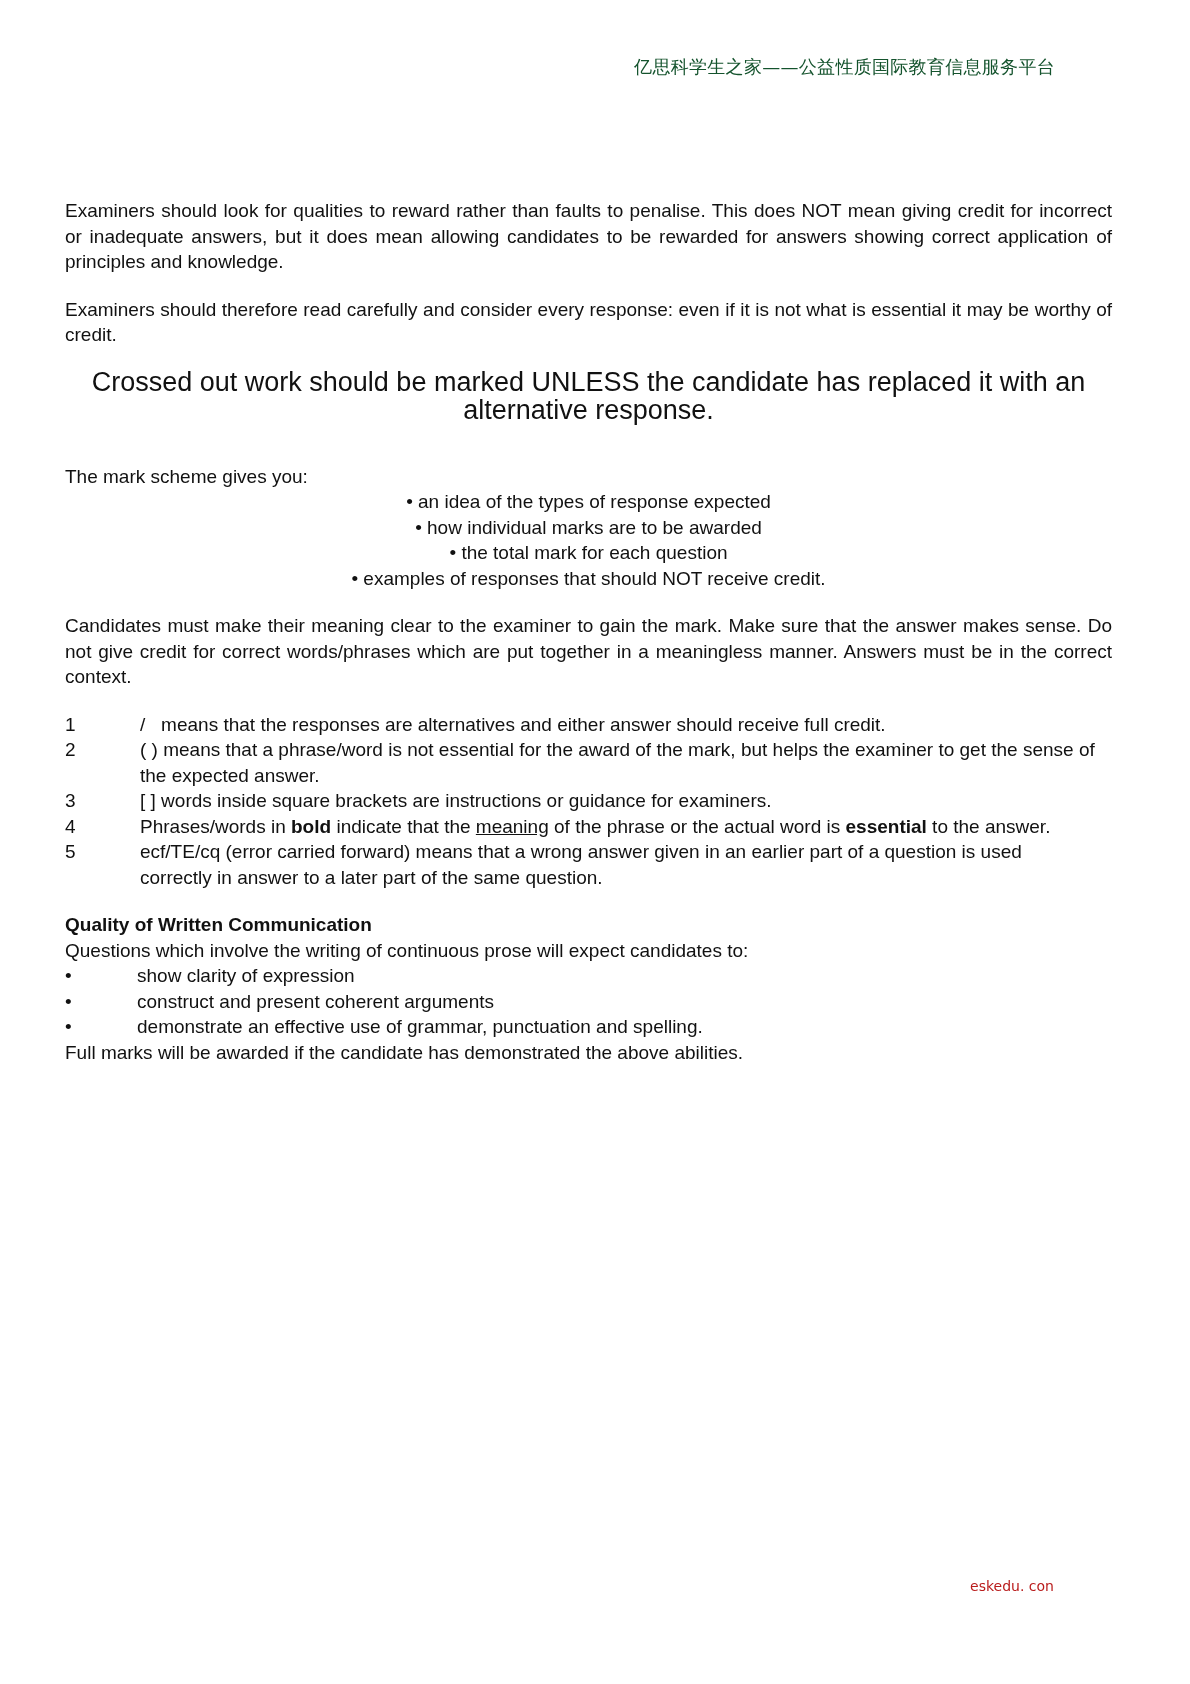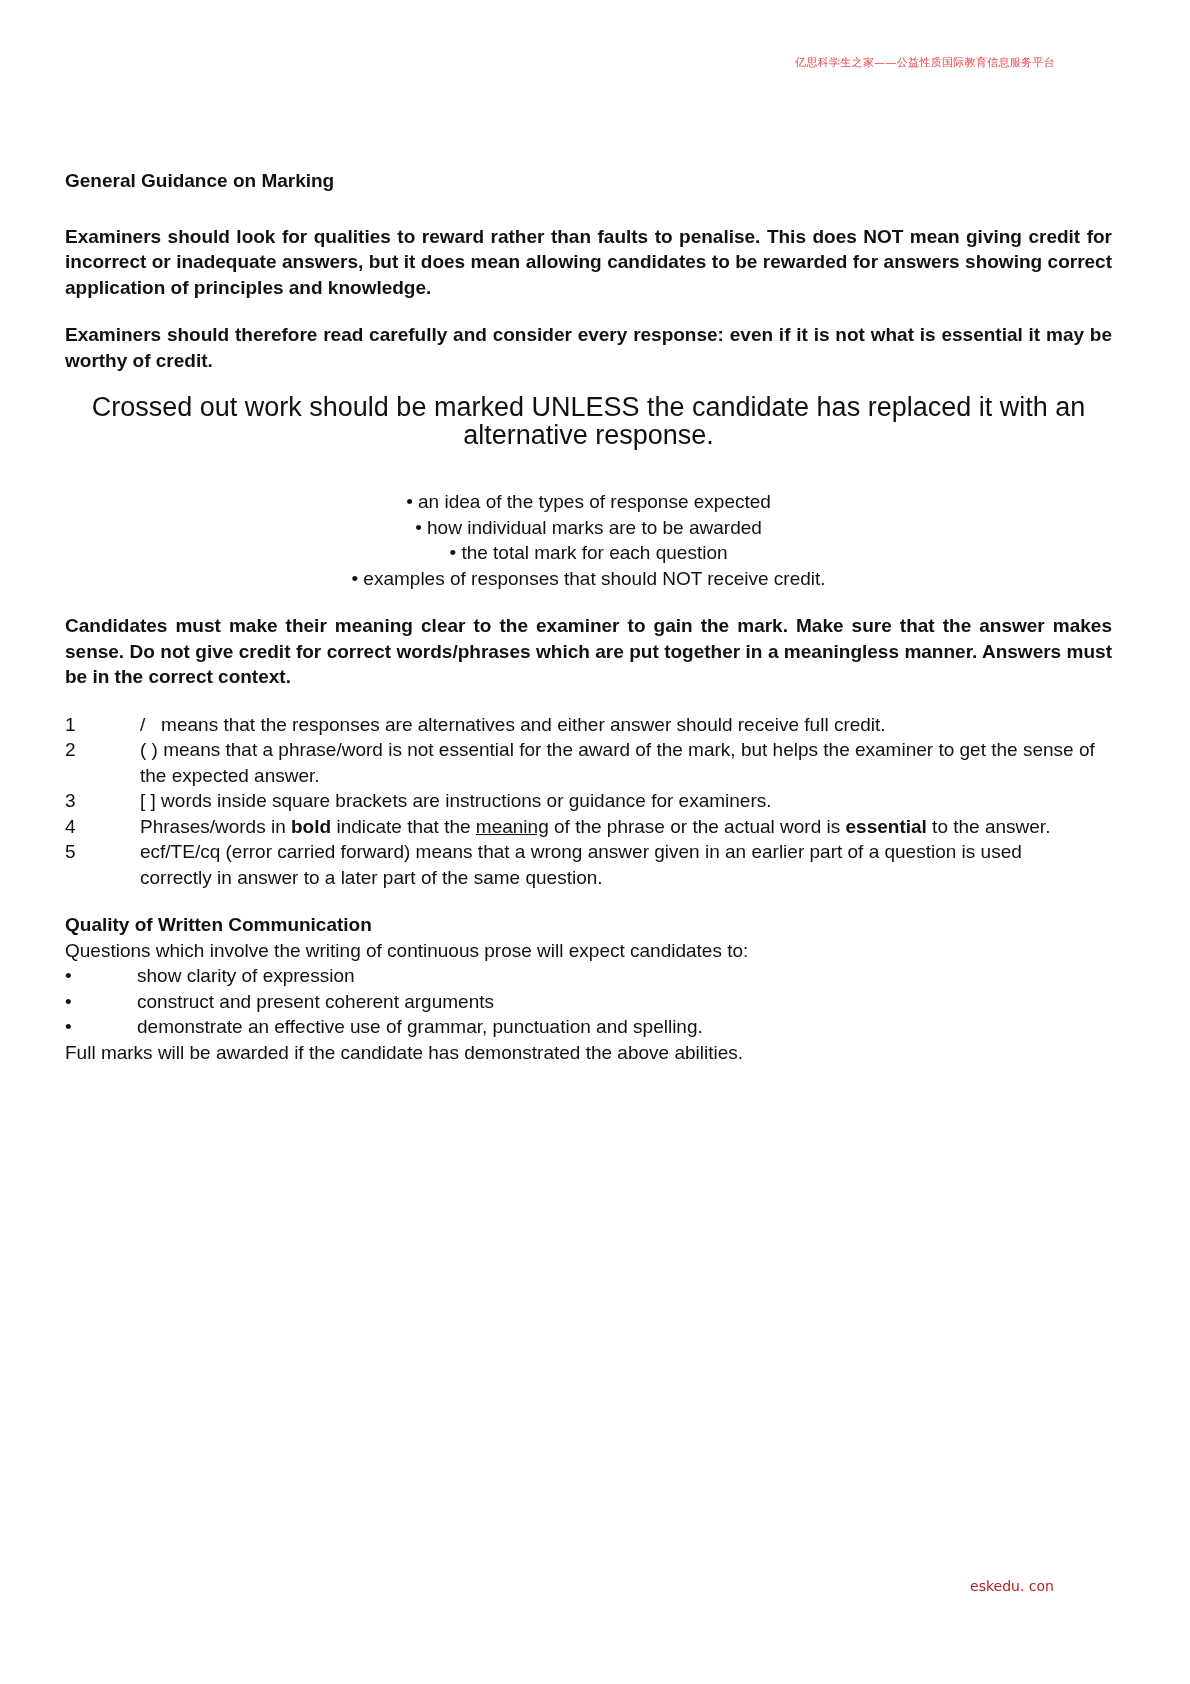--- a/index.html
+++ b/index.html
@@ -1,52 +1,52 @@
 <!DOCTYPE html>
 <html><head>
   <meta charset="utf-8">
   <style>
     html, body { margin: 0; padding: 0; background: #ffffff; }
     body { width: 1190px; height: 1684px; position: relative; overflow: hidden;
            font-family: "Liberation Sans", "DejaVu Sans", sans-serif; color: #111; }
-    .header-cn { position: absolute; top: 55px; right: 135px; font-size: 11px; color: #ef4444;
+    .header-cn { position: absolute; top: 55px; right: 135px; font-size: 18px; color: #14532d;
                  font-family: "DejaVu Sans", sans-serif; letter-spacing: 0.3px; }
     .footer-url { position: absolute; top: 1578px; right: 136px; font-size: 14px; color: #b91c1c;
                   font-family: "DejaVu Sans", sans-serif; }
     .content { position: absolute; left: 65px; top: 168px; width: 1047px; font-size: 19px; line-height: 25.5px; }
     .h-bold { font-weight: bold; font-size: 19px; }
     p { margin: 0; }
-    .justify { text-align: justify; font-weight: bold; }
+    .justify { text-align: justify; }
     .big { font-size: 27px; line-height: 28px; text-align: center; }
     .bullets { list-style: none; margin: 0; padding: 0; }
     .bullets li { margin: 0; text-align: center; }
     .num-list { margin: 0; padding: 0; list-style: none; }
     .num-list li { display: flex; }
     .num-list .n { width: 75px; flex: 0 0 75px; }
     .num-list .t { flex: 1; }
     .qwc-list { list-style: none; margin: 0; padding: 0; }
     .qwc-list li { display: flex; }
     .qwc-list .b { width: 72px; flex: 0 0 72px; }
     u { text-decoration: underline; }
   </style>
 </head>
 <body>
 
 <div class="header-cn">亿思科学生之家——公益性质国际教育信息服务平台</div>
 
 <div class="content">
-  <p class="h-bold">General Guidance on Marking</p>
   <div style="height:30px"></div>
   <p class="justify">Examiners should look for qualities to reward rather than faults to penalise. This does NOT mean giving credit for incorrect or inadequate answers, but it does mean allowing candidates to be rewarded for answers showing correct application of principles and knowledge.</p>
   <div style="height:22px"></div>
   <p class="justify">Examiners should therefore read carefully and consider every response: even if it is not what is essential it may be worthy of credit.</p>
   <div style="height:20px"></div>
   <p class="big">Crossed out work should be marked UNLESS the candidate has replaced it with an alternative response.</p>
   <div style="height:40px"></div>
 
+  <p>The mark scheme gives you:</p>
   <ul class="bullets">
     <li>• an idea of the types of response expected</li>
     <li>• how individual marks are to be awarded</li>
     <li>• the total mark for each question</li>
     <li>• examples of responses that should NOT receive credit.</li>
   </ul>
   <div style="height:22px"></div>
   <p class="justify">Candidates must make their meaning clear to the examiner to gain the mark. Make sure that the answer makes sense. Do not give credit for correct words/phrases which are put together in a meaningless manner. Answers must be in the correct context.</p>
   <div style="height:22px"></div>
 

